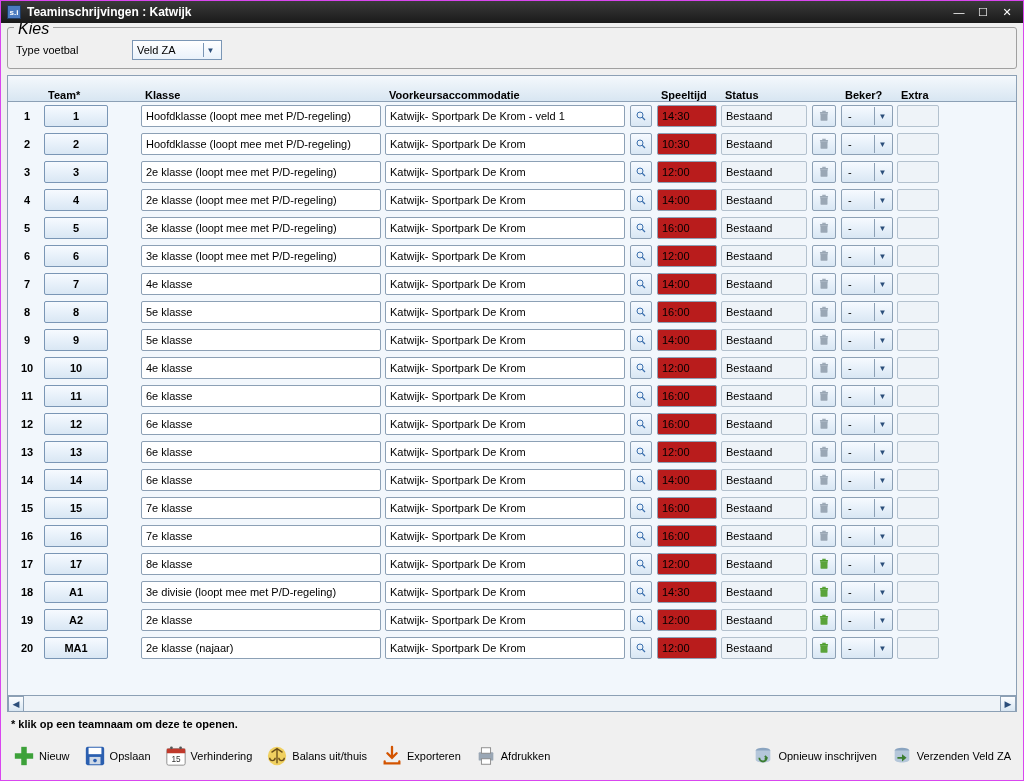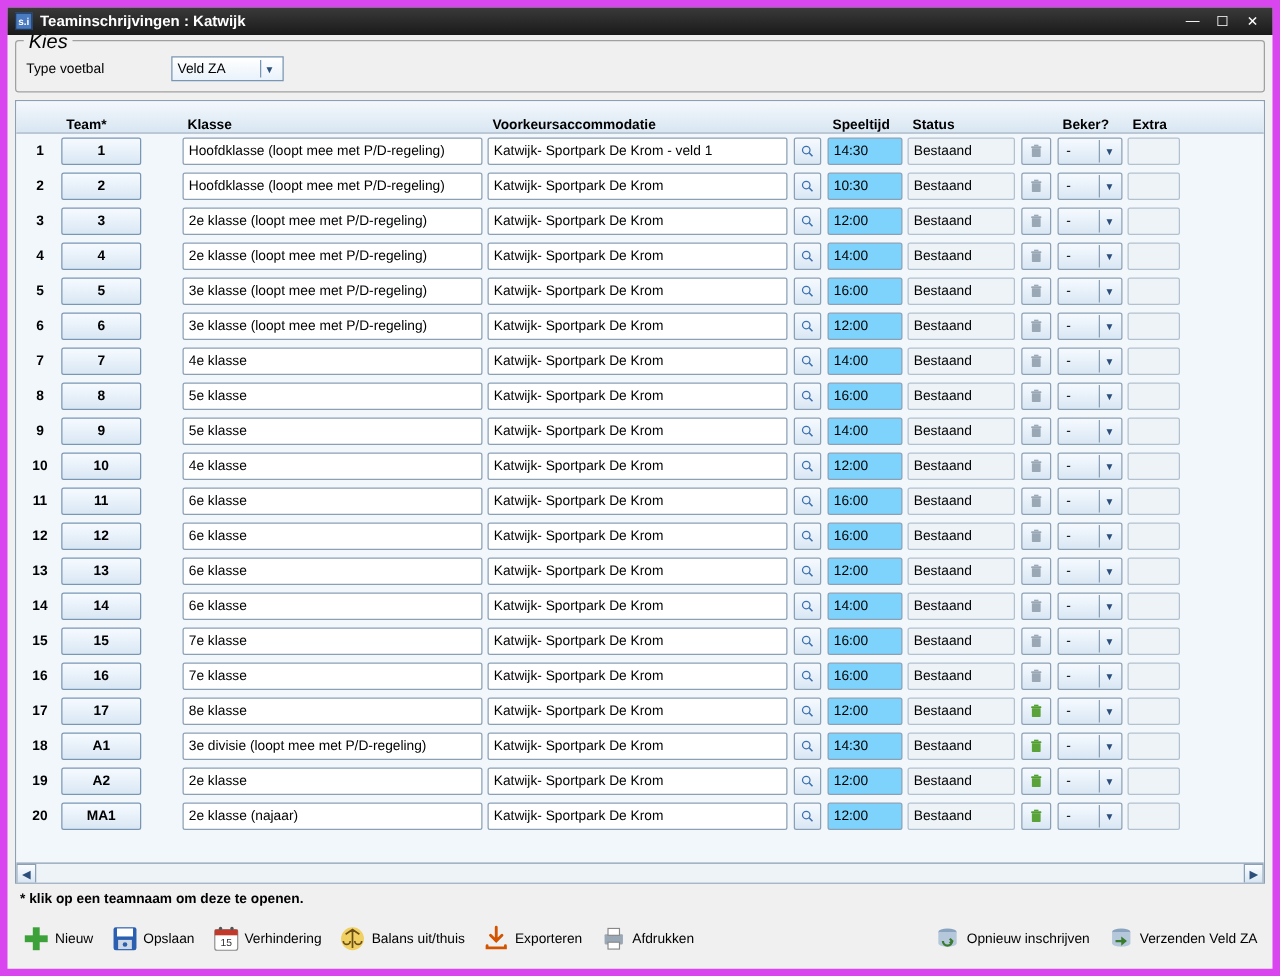--- a/index.html
+++ b/index.html
@@ -10,21 +10,21 @@
   width: 1024px;
   height: 781px;
   overflow: hidden;
 }
 .window {
   width: 1024px;
   height: 781px;
   background: #f0f0f0;
   display: flex;
   flex-direction: column;
-  border: 6px solid #d946ef;
+  border: 1px solid #d946ef;
 }
 .titlebar {
   height: 22px;
   background: linear-gradient(to bottom, #3a3a3a, #1a1a1a);
   color: #fff;
   display: flex;
   align-items: center;
   padding: 0 6px;
   font-size: 12px;
 }
@@ -150,21 +150,21 @@
 .txt-field, .inp-field {
   width: 100%; height: 22px;
   border: 1px solid #8ca0b5;
   background: #fff;
   padding: 0 4px;
   line-height: 20px;
   font-size: 11px;
   overflow: hidden; white-space: nowrap; text-overflow: ellipsis;
   border-radius: 2px;
 }
-.inp-field { background:#7dd3fc; }
+.inp-field { background:#b91c1c; }
 .readonly-field {
   width: 100%; height: 22px;
   border: 1px solid #b3c1ce;
   background:#eef3f8;
   padding:0 4px;
   line-height:20px;
   font-size:11px; border-radius:2px;
 }
 .mag-btn {
   width: 22px; height: 22px;

